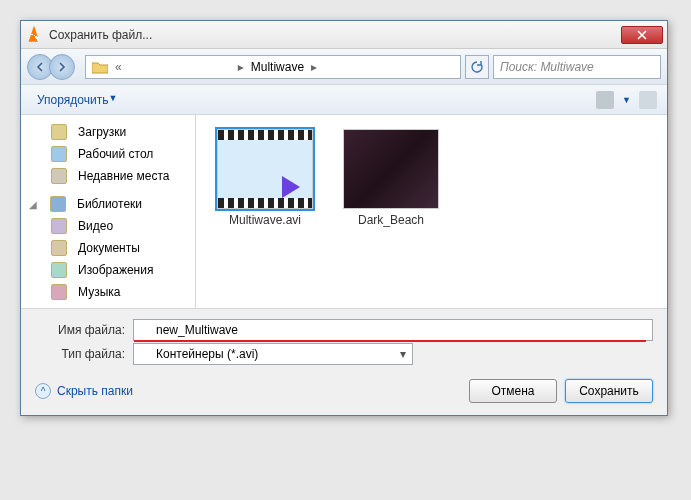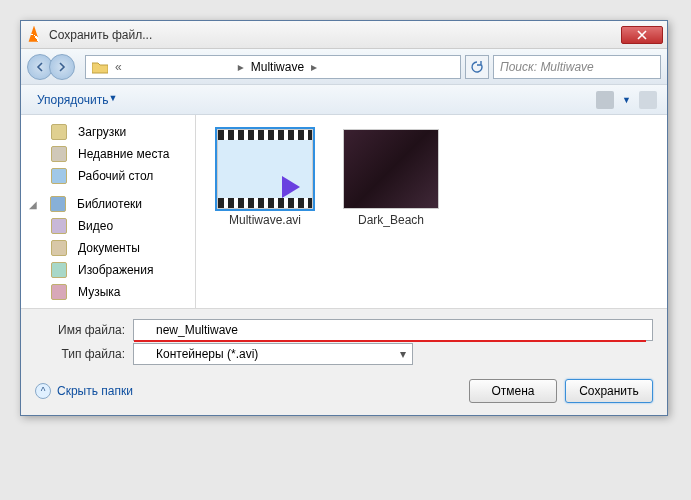--- a/index.html
+++ b/index.html
@@ -117,26 +117,26 @@
   </div>
 
   <div class="main">
     <div class="tree">
       <div class="tree-sub">
         <div class="tree-item">
             <div class="tree-ico"></div>
             <span>Загрузки</span>
           </div>
         <div class="tree-item">
+            <div class="tree-ico" style="background:#a0c8e8"></div>
+            <span>Рабочий стол</span>
+          </div>
+        <div class="tree-item">
             <div class="tree-ico" style="background:#d0c8b8"></div>
             <span>Недавние места</span>
-          </div>
-        <div class="tree-item">
-            <div class="tree-ico" style="background:#a0c8e8"></div>
-            <span>Рабочий стол</span>
           </div>
       </div>
       <div class="tree-group">
         <div class="tree-item">
             <span class="tree-exp">◢</span>
             <div class="tree-ico" style="background:#88b0d8"></div>
             <span>Библиотеки</span>
           </div>
         <div class="tree-sub">
           <div class="tree-item">

